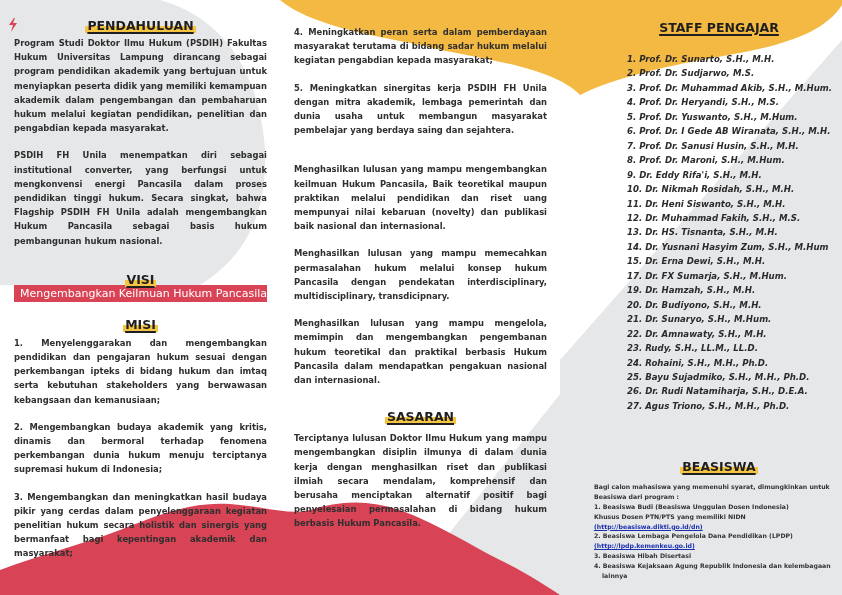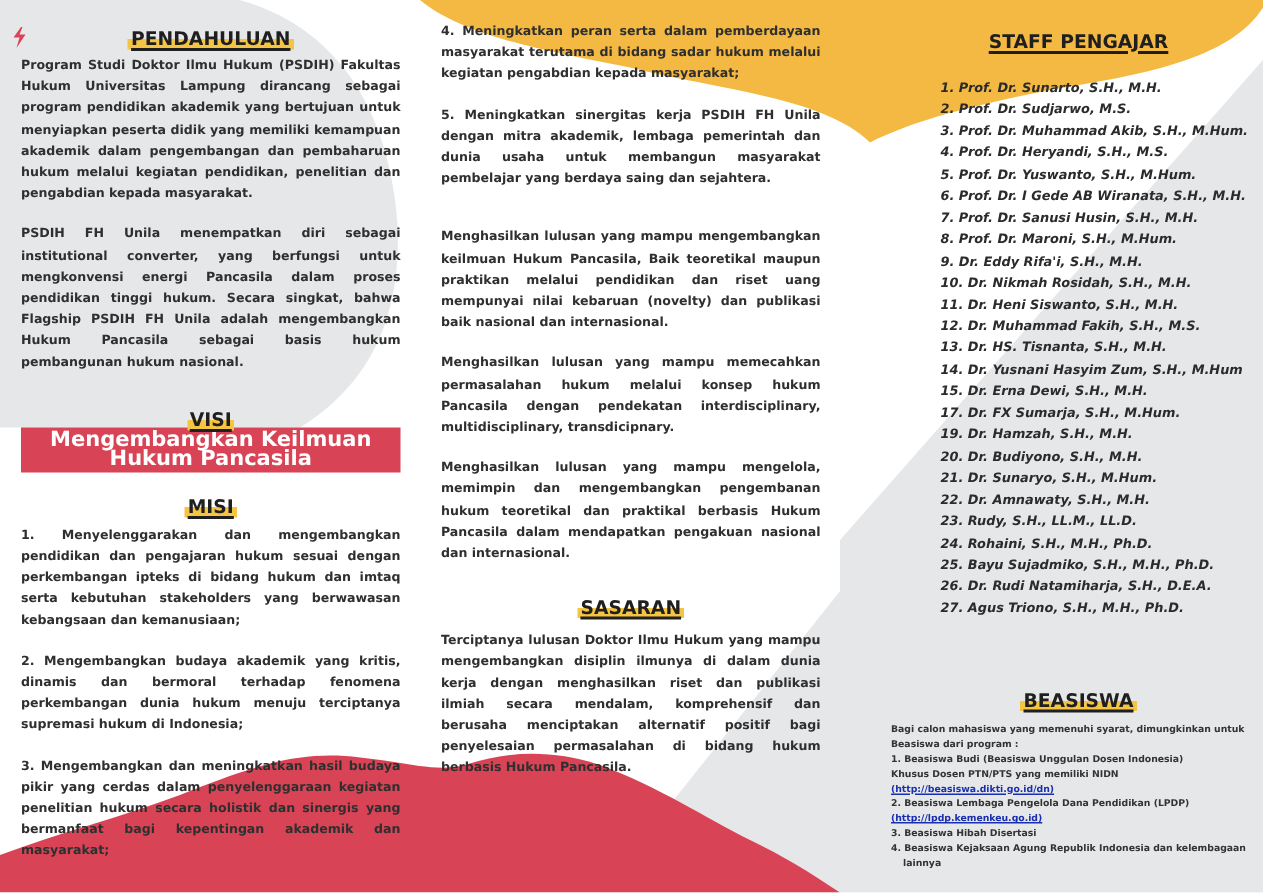--- a/index.html
+++ b/index.html
@@ -1,29 +1,29 @@
 <!DOCTYPE html>
 <html><head>
 <meta charset="utf-8">
 <style>
   html, body { margin:0; padding:0; }
   body { width:842px; height:595px; position:relative; overflow:hidden; background:#ffffff;
          font-family:"DejaVu Sans", sans-serif; color:#2b2b2b; }
   .bg { position:absolute; left:0; top:0; width:842px; height:595px; z-index:0; }
   .col { position:absolute; top:0; z-index:1; }
   .col1 { left:14px; width:253px; }
-  .col2 { left:294px; width:253px; }
+  .col2 { left:294px; width:253px;margin-top:12px; }
   .col3 { left:588px; width:262px; }
   .heading { text-align:center; margin:0; height:20px; }
   .heading span { font-weight:bold; font-size:12.5px; text-decoration:underline; text-decoration-thickness:1.5px; text-underline-offset:2px;
                   color:#1f1f1f; position:relative; padding:0 2px;
                   background:linear-gradient(to top, #f6c443 0 45%, transparent 45%); }
   p.body { margin:0; font-size:8.4px; line-height:14.2px; font-weight:bold; color:#2f2f2f; text-align:justify; text-align-last:justify; }
   p.body.last { text-align-last:left; }
-  .banner { background:#d84455; color:#fff; text-align:center; font-size:14px; line-height:13px; font-weight:bold; padding:2px 0; }
+  .banner { background:#d84455; color:#fff; text-align:right; font-size:11px; line-height:13px; font-weight:normal; padding:2px 0; }
   .staff-list { list-style:none; margin:12px; padding:0 0 0 27px;font-style:italic; }
   .staff-list li { font-size:8.6px; line-height:14.45px; font-weight:bold; color:#2b2b2b; white-space:nowrap; }
   .beasiswa-text { font-size:6.2px; line-height:9.8px; font-weight:bold; color:#333; padding-left:6px; }
   .beasiswa-text a { color:#1a2fb0; text-decoration:underline; }
   .bolt { position:absolute; left:7px; top:17px; z-index:2; }
 </style>
 </head>
 <body>
 
 <svg class="bg" viewBox="0 0 842 595">

